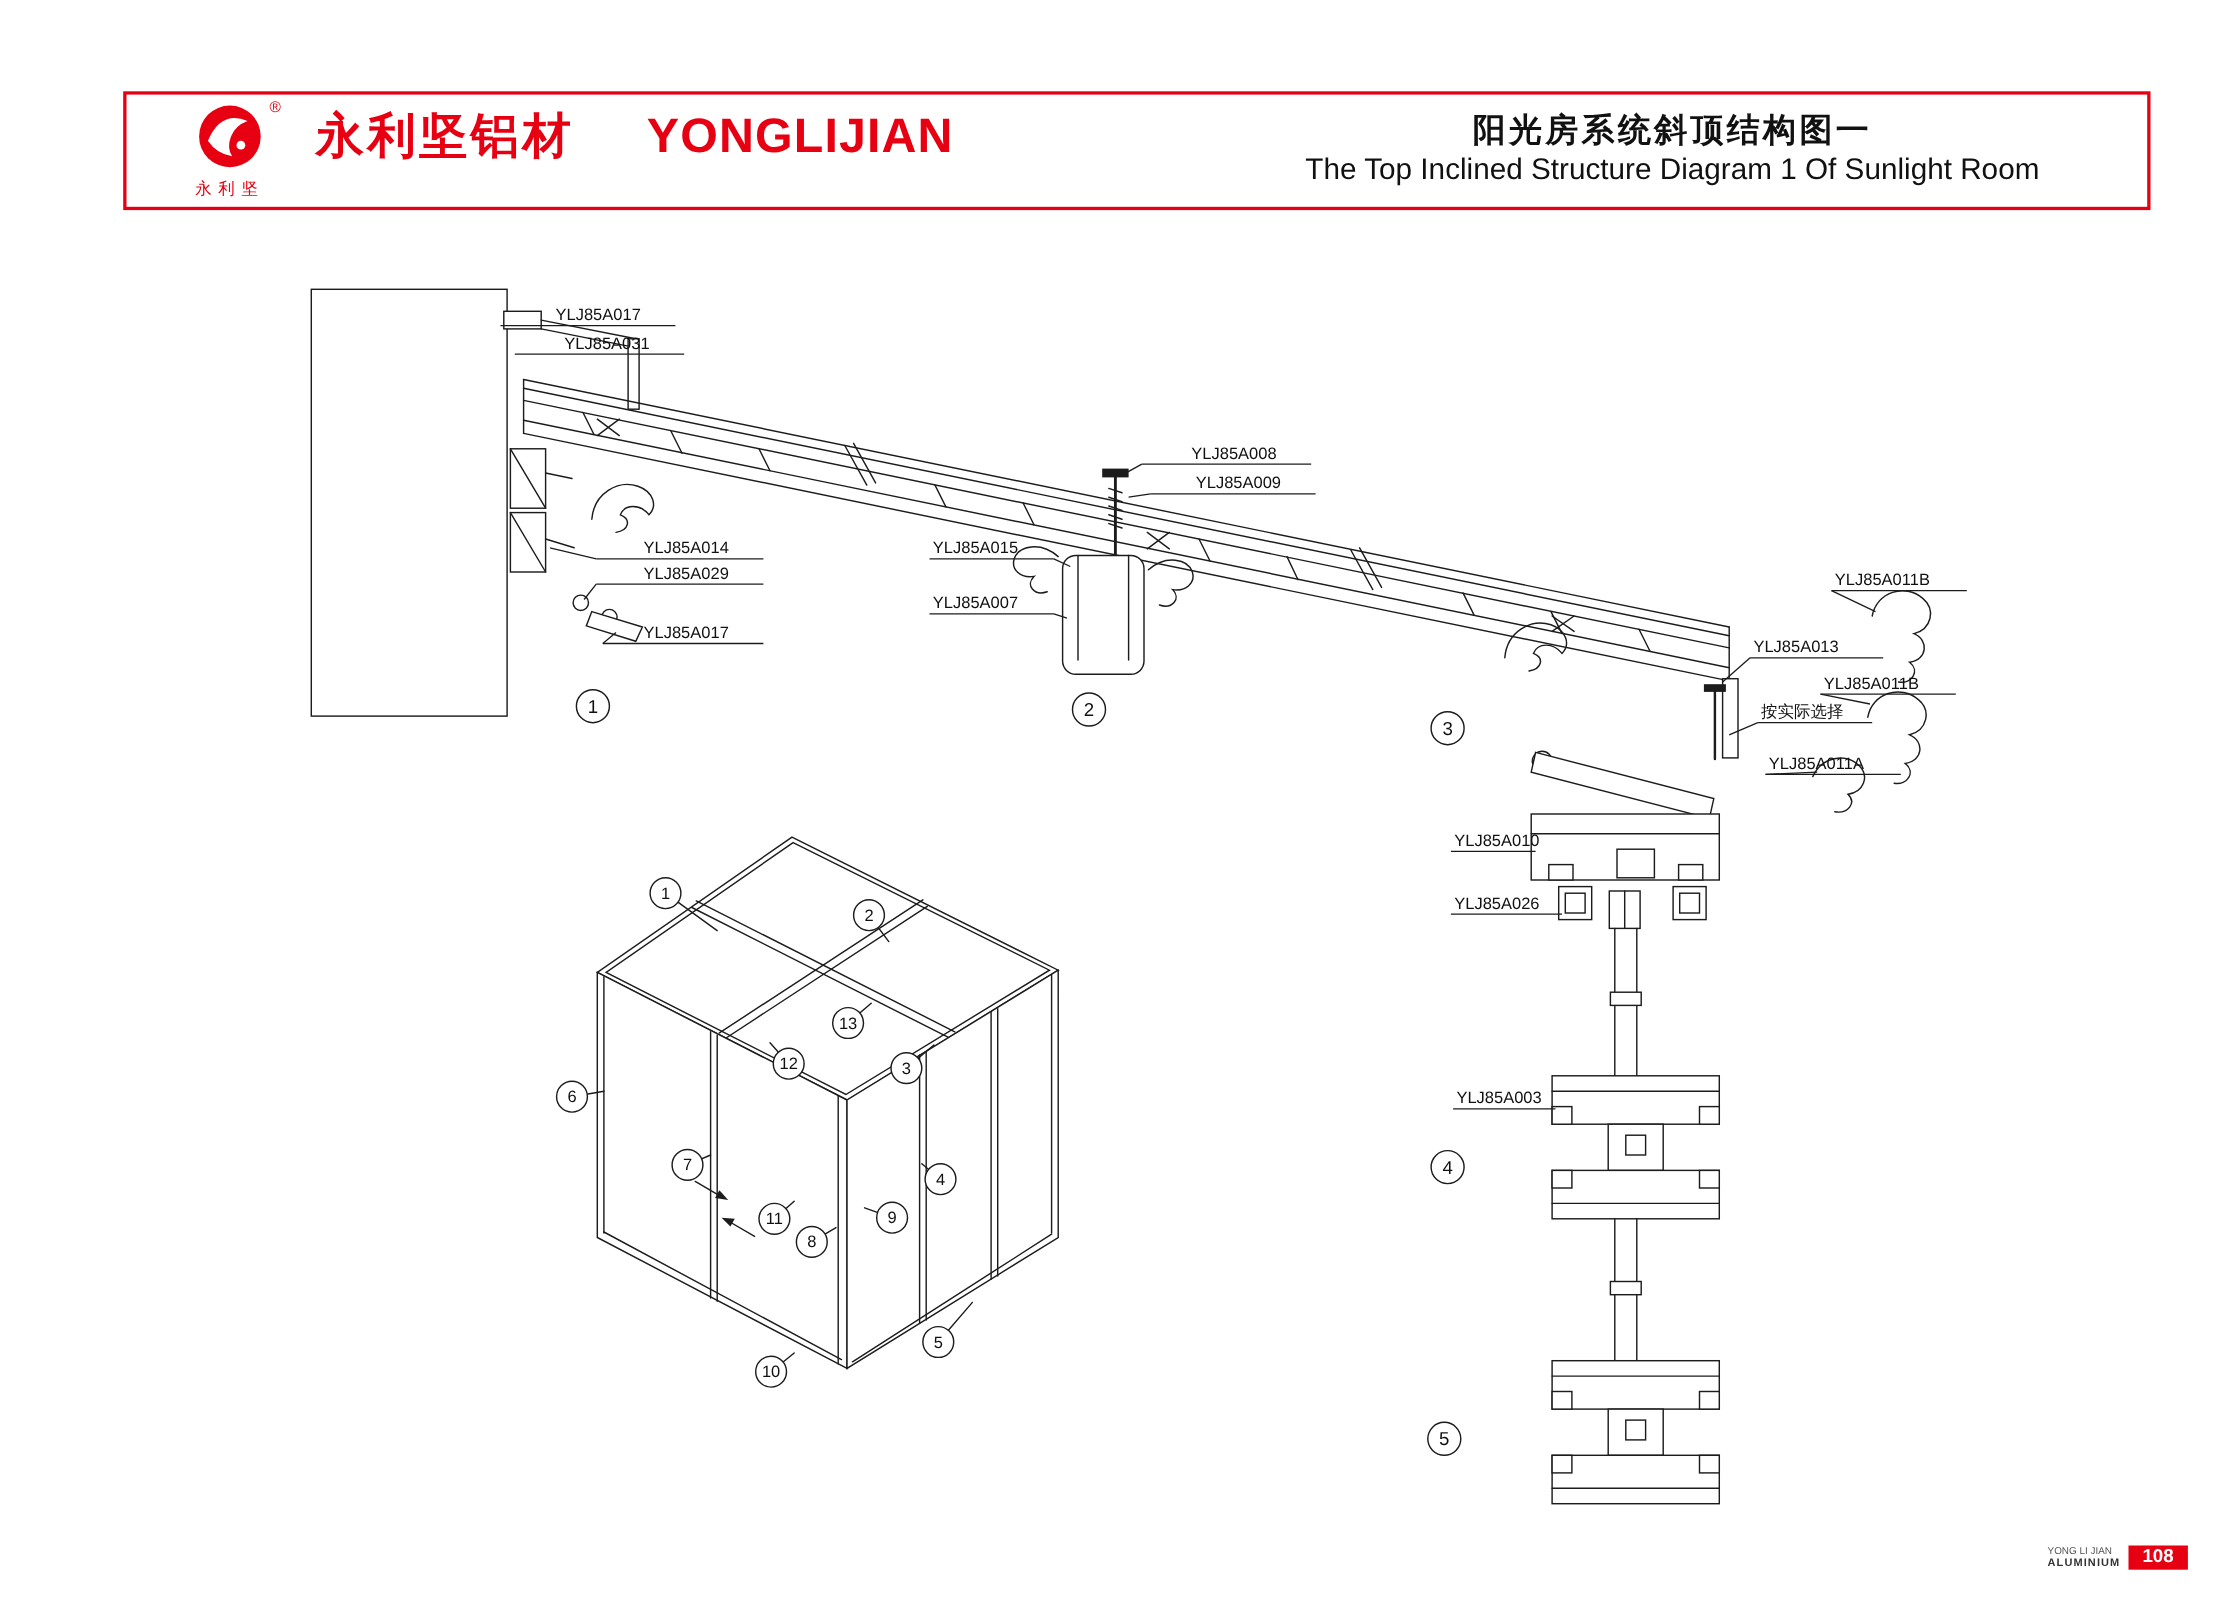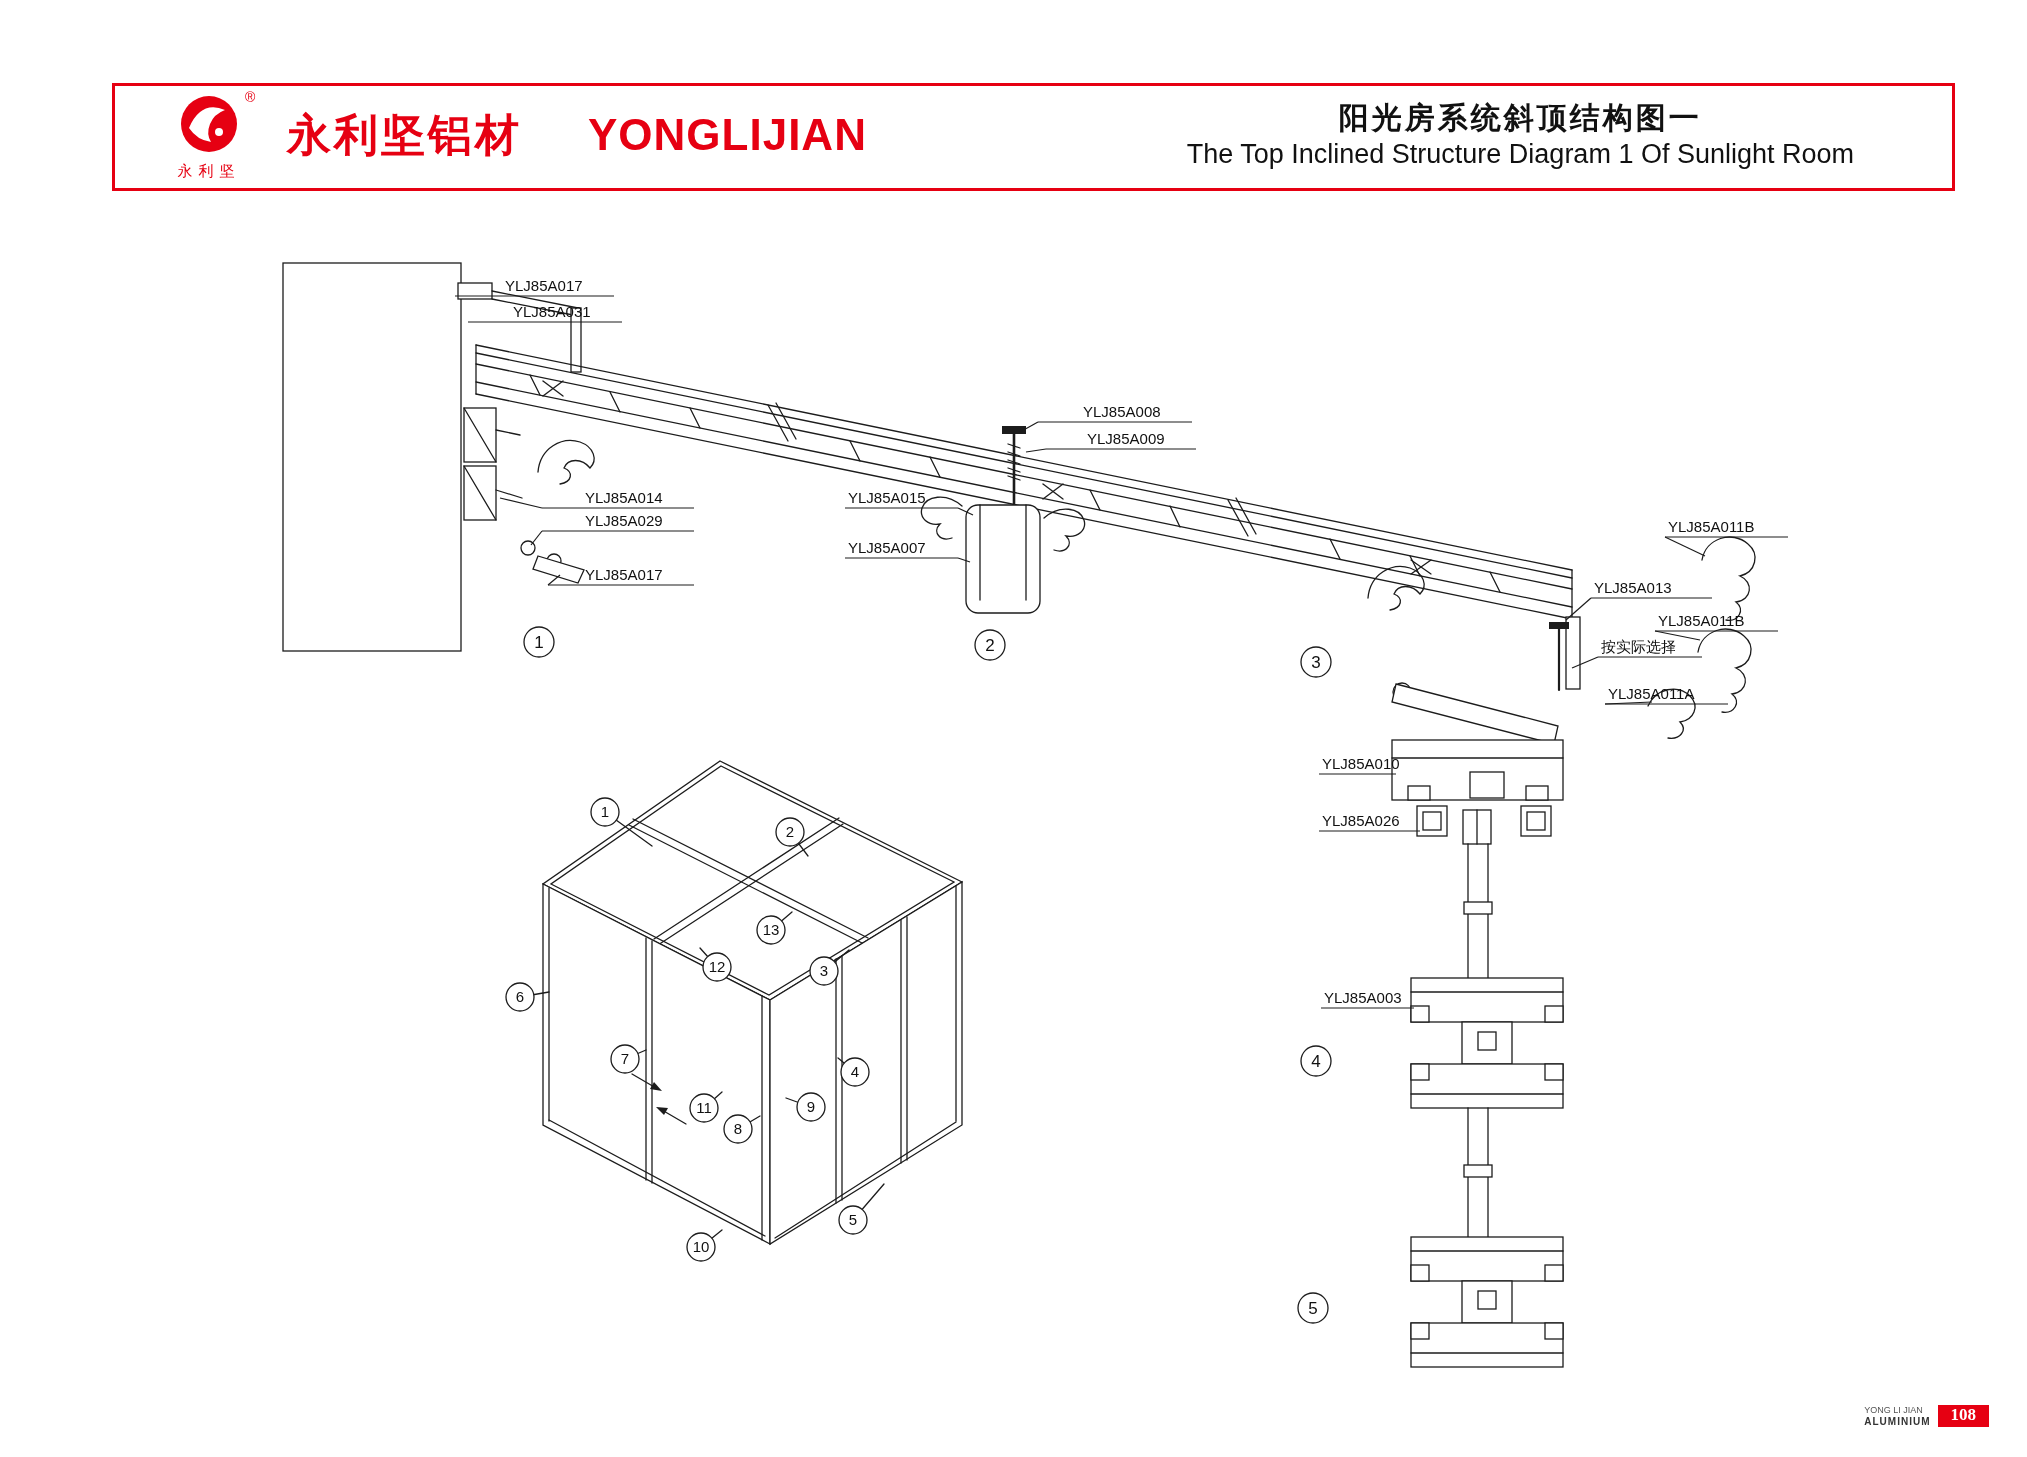--- a/index.html
+++ b/index.html
@@ -2,42 +2,42 @@
 <html><head>
 <meta charset="utf-8">
 <style>
   :root{ --red:#e60012; --ln:#1c1c1c; }
   html,body{margin:0;padding:0;background:#fff;}
   #page{position:relative;width:2027px;height:1457px;background:#fff;font-family:"Liberation Sans",sans-serif;overflow:hidden;}
 
   
   #hdr{position:absolute;left:112px;top:83px;width:1837px;height:102px;border:3px solid var(--red);background:#fff;}
   .logo{position:absolute;left:52px;top:2px;width:110px;height:98px;}
-  .brand{position:absolute;left:172px;top:20px;display:flex;gap:20px;align-items:baseline;white-space:nowrap;}
+  .brand{position:absolute;left:172px;top:8px;display:flex;gap:20px;align-items:baseline;white-space:nowrap;}
   .brand-cn{font-size:44px;font-weight:900;color:var(--red);letter-spacing:3px;}
   .brand-en{font-size:44px;font-weight:900;color:var(--red);letter-spacing:1px;margin-left:46px;}
   .titles{position:absolute;right:98px;top:12px;text-align:center;color:#111;white-space:nowrap;}
   .title-cn{font-size:30px;font-weight:700;letter-spacing:3px;}
   .title-en{font-size:27px;margin-top:0;font-weight:500;}
 
   
   svg text{font-family:"Liberation Sans",sans-serif;}
   .s{stroke:var(--ln);stroke-width:1.3;fill:none;stroke-linecap:round;}
   .sf{stroke:var(--ln);stroke-width:1.3;fill:#fff;}
   .sd{fill:var(--ln);stroke:none;}
   .ul{stroke:var(--ln);stroke-width:1.2;}
   .lbl{font-size:15px;fill:#111;}
   .cnum{font-size:15px;fill:#111;text-anchor:middle;}
   .dnum{font-size:17px;fill:#111;text-anchor:middle;}
 
   
   #ftr{position:absolute;right:38px;bottom:30px;display:flex;gap:7px;}
   .ftr-co{text-align:left;color:#555;font-size:9px;line-height:11px;}
   .ftr-co .b{font-weight:700;color:#333;font-size:10px;letter-spacing:1px;}
-  .pageno{background:var(--red);color:#fff;font-weight:700;font-size:17px;padding:0 13px;line-height:19px;font-family:Liberation Serif, serif;}
+  .pageno{background:var(--red);color:#fff;font-weight:700;font-size:17px;padding:0 13px;line-height:19px;}
 </style>
 </head>
 <body>
 
 <div id="page">
 
   <div id="hdr">
     <svg class="logo" viewBox="0 0 110 98">
       <circle cx="42" cy="36" r="28" fill="#e60012"></circle>
       <path d="M22,40 Q34,12 58,22 Q47,26 43,36 Q39,46 44,54 Q30,52 22,40 Z" fill="#fff"></path>

